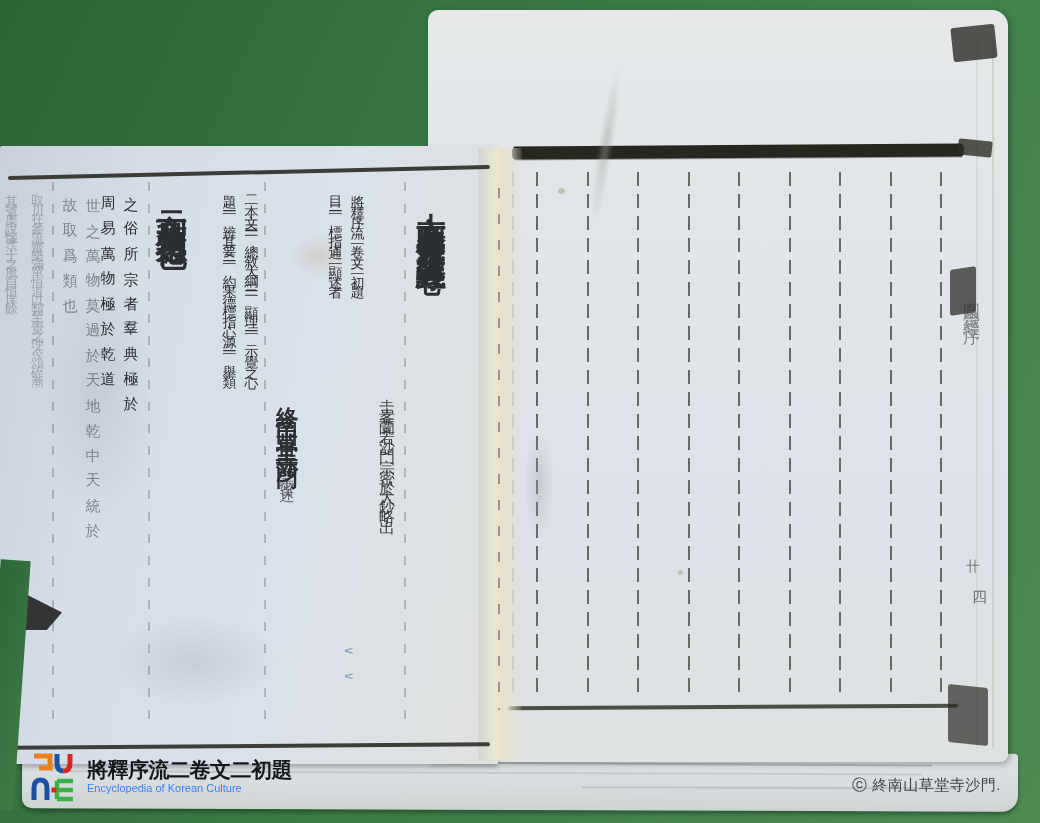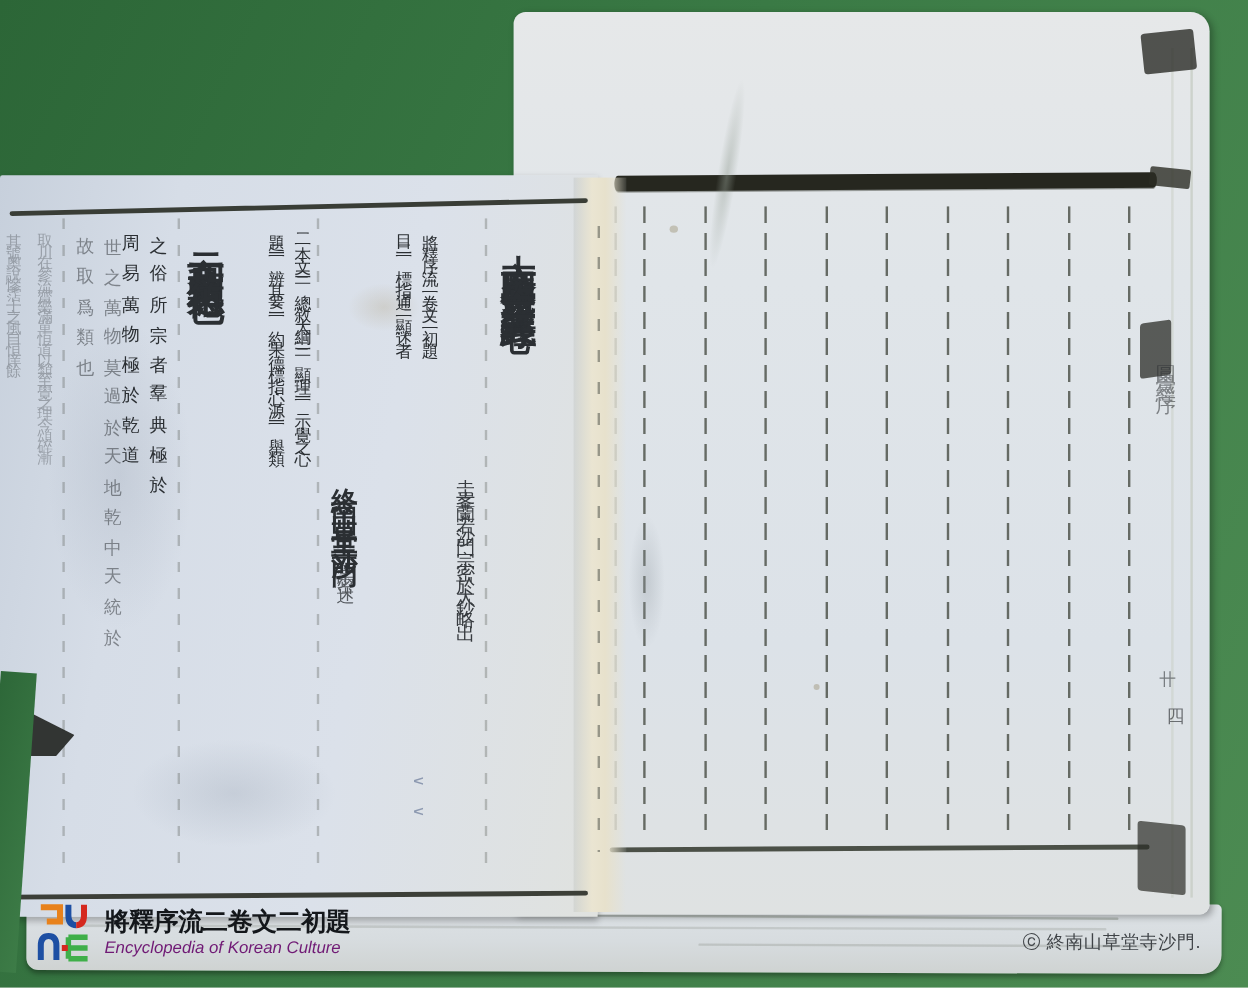--- a/index.html
+++ b/index.html
@@ -129,21 +129,21 @@
     font-size:13px;letter-spacing:16px;color:#5a6b8e;opacity:.6;font-family:"Liberation Sans",sans-serif;
   }
   .wedge{
     position:absolute;left:16px;top:414px;width:40px;height:46px;background:#20221f;
     clip-path:polygon(0 18%,100% 62%,62% 100%,0 100%);opacity:.9;
   }
 
   
   .branding{position:absolute;left:30px;top:752px;display:flex;align-items:center;gap:11px;}
   .btxt .ko{font-size:21px;font-weight:bold;color:#14171b;letter-spacing:-.5px;line-height:1.15;}
-  .btxt .en{font-size:14px;color:#701a75;line-height:1.2;font-style:italic;}
+  .btxt .en{font-size:11px;color:#3b82f6;line-height:1.2;}
   .copyright{position:absolute;left:852px;top:776px;font-size:15px;color:#3f4347;letter-spacing:.5px;}
 </style>
 </head>
 <body>
 
 <div class="scene">
 
   <div class="bottom-band">
     <div class="stack-line l1"></div>
     <div class="stack-line l2"></div>

